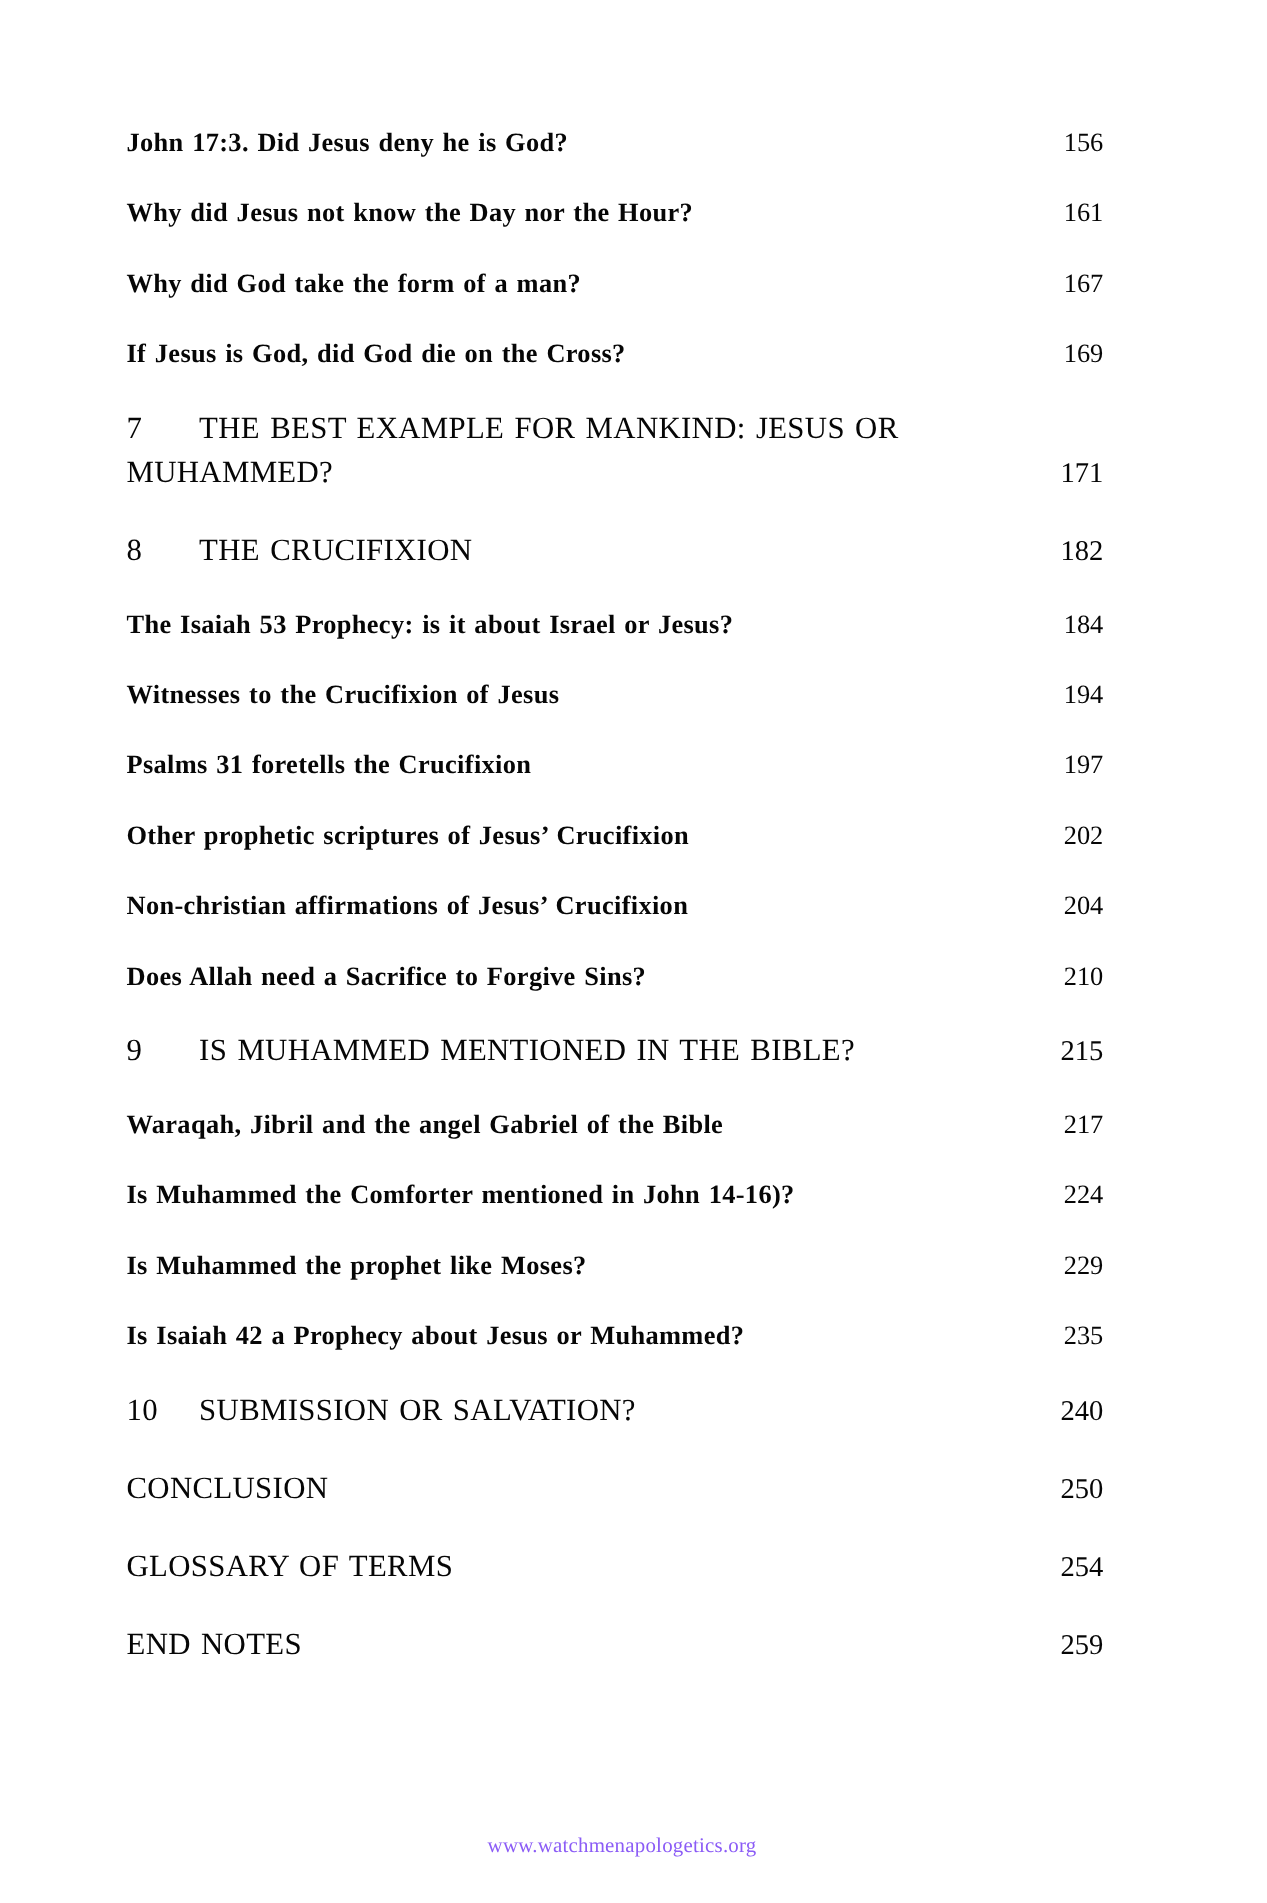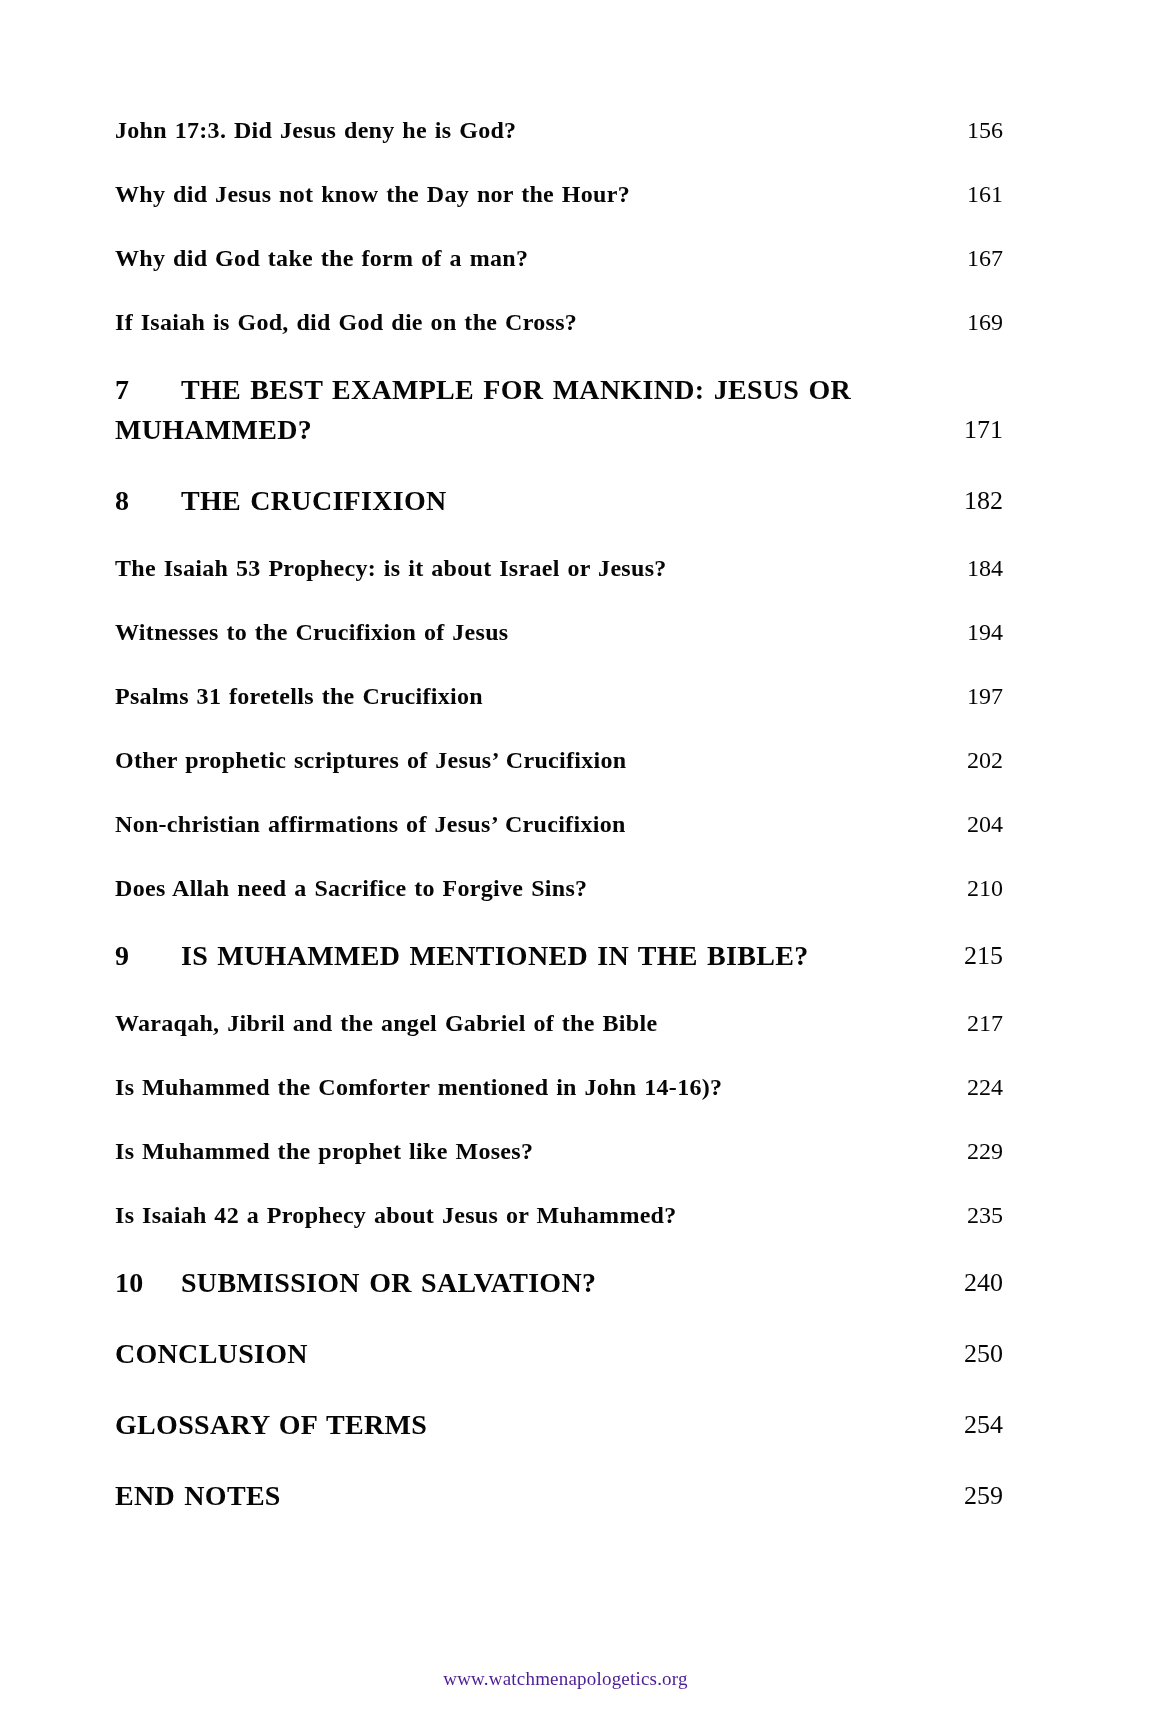--- a/index.html
+++ b/index.html
@@ -32,41 +32,41 @@
   .pnum {
     font-size: 24px;
     line-height: 33px;
     font-weight: 400;
     white-space: nowrap;
   }
   .row.chapter, .row.section { margin-top: 14px; margin-bottom: 31px; }
   .chap-left {
     font-size: 28px;
     line-height: 40px;
-    font-weight: 700;
+    font-weight: 400;
     letter-spacing: 0.3px;
     word-spacing: 2px;
     max-width: 800px;
   }
   .chap-num { display: inline-block; width: 66px; }
   .chap-line2 { display: block; }
   .chapter .pnum, .section .pnum {
     font-weight: 400;
     font-size: 26px;
     line-height: 40px;
   }
   .footer {
     position: absolute;
     left: 128px;
     right: 149px;
     top: 1668px;
     text-align: center;
     font-size: 19px;
     font-weight: 400;
-    color: #4c1d95;
+    color: #8b5cf6;
     letter-spacing: 0.2px;
   }
 </style>
 </head>
 <body>
 
 <div class="page">
 
   <div class="row entry">
     <span class="entry-title">John 17:3. Did Jesus deny he is God?</span>
@@ -77,21 +77,21 @@
     <span class="entry-title">Why did Jesus not know the Day nor the Hour?</span>
     <span class="pnum">161</span>
   </div>
 
   <div class="row entry">
     <span class="entry-title">Why did God take the form of a man?</span>
     <span class="pnum">167</span>
   </div>
 
   <div class="row entry">
-    <span class="entry-title">If Isaiah is God, did God die on the Cross?</span>
+    <span class="entry-title">If Jesus is God, did God die on the Cross?</span>
     <span class="pnum">169</span>
   </div>
 
   <div class="row chapter">
     <div class="chap-left">
       <span class="chap-num">7</span><span>THE BEST EXAMPLE FOR MANKIND: JESUS OR</span>
       <span class="chap-line2">MUHAMMED?</span>
     </div>
     <span class="pnum">171</span>
   </div>

